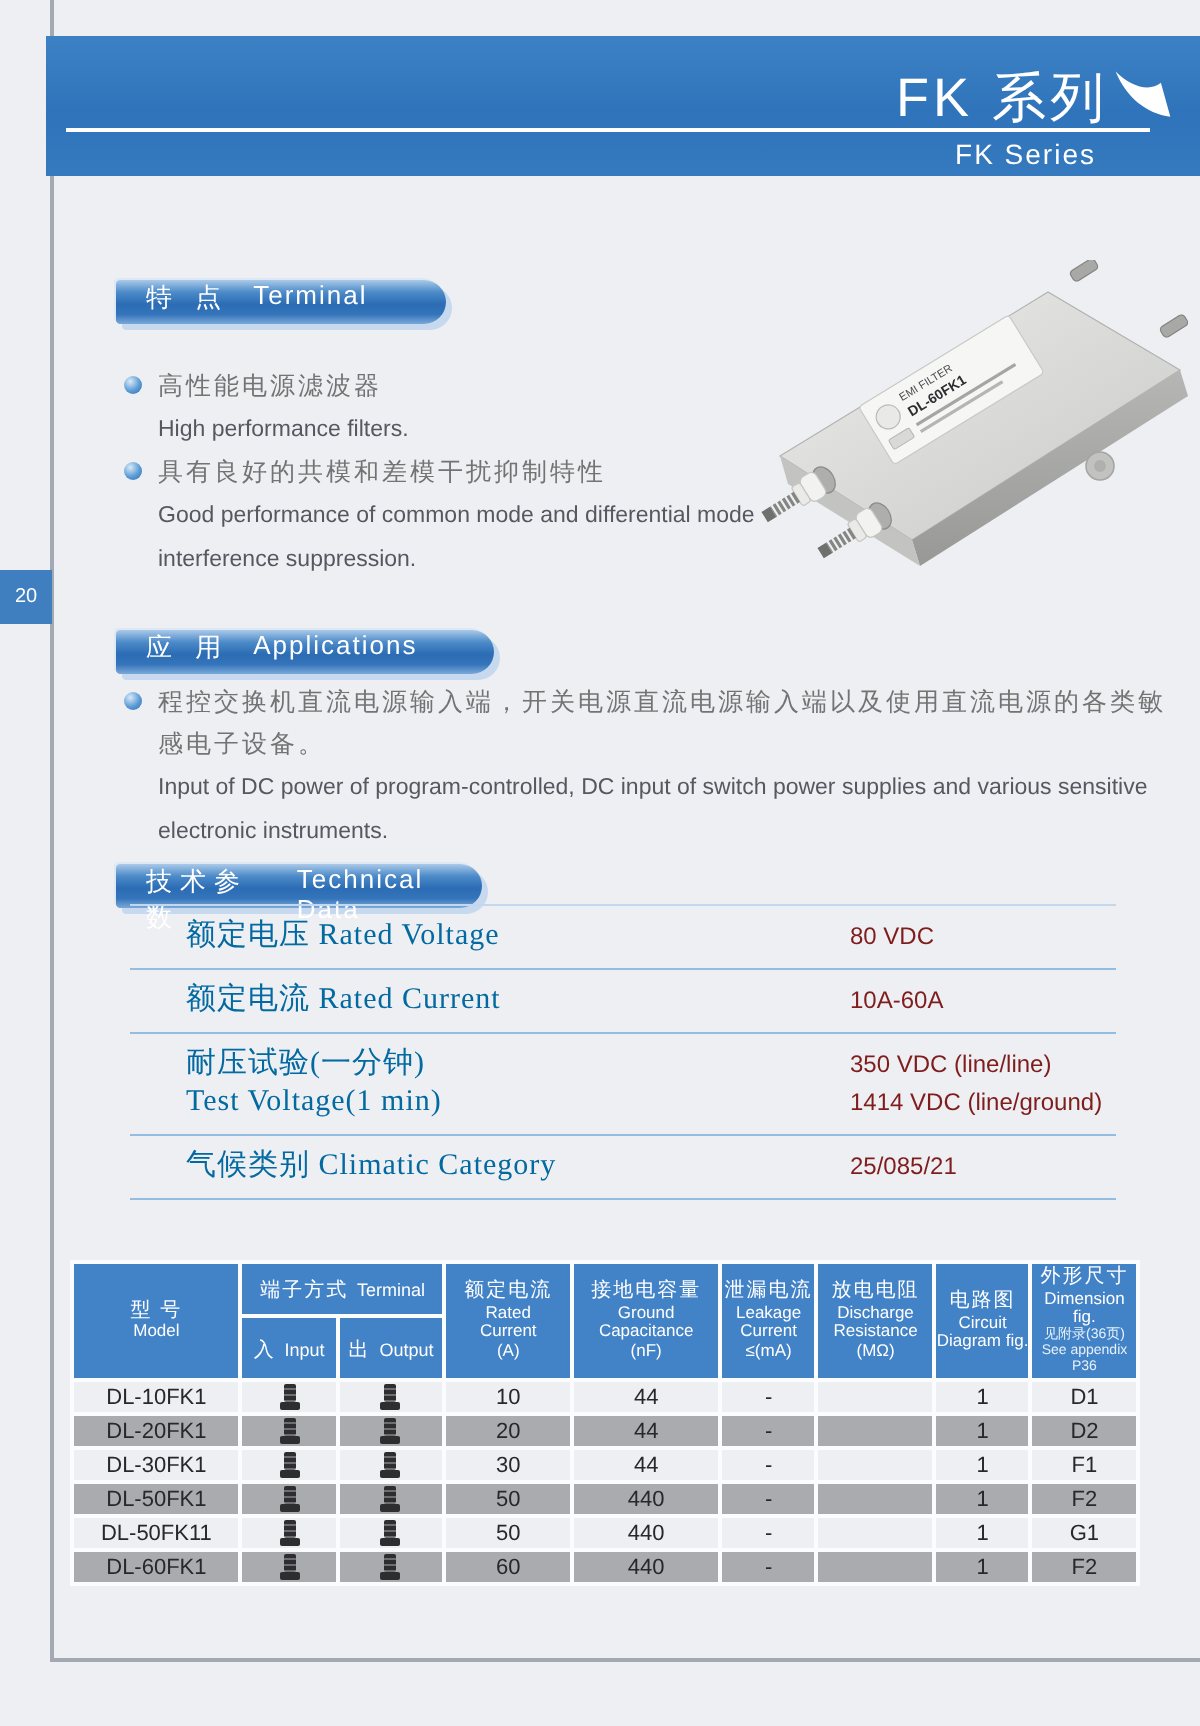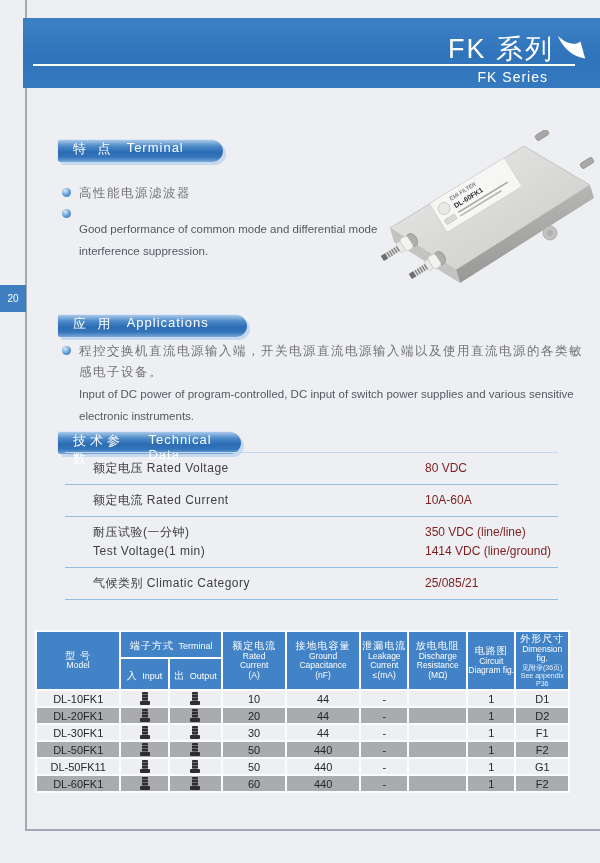--- a/index.html
+++ b/index.html
@@ -45,21 +45,21 @@
     width:9px;height:9px;border-radius:50%;flex:none;margin-top:5px;
     background:radial-gradient(circle at 35% 30%,#d9eaf8,#5b9bd5 55%,#2d6db3);
   }
   .cn-text{font-size:12.5px;color:#737373;letter-spacing:1.5px;line-height:21px;}
   .en-text{font-size:11.5px;color:#55595f;line-height:22px;margin-left:17px;}
   
   .product-fig{position:absolute;left:352px;top:130px;width:248px;height:172px;}
   
   .tech-table{position:absolute;left:65px;top:452px;width:493px;border-top:1px solid #c3d8ec;}
   .tech-row{display:flex;border-bottom:1px solid #94bce0;padding:6px 0 6px 28px;}
-  .tech-label{width:332px;font-size:12px;line-height:19px;color:#404040;letter-spacing:.5px;}
+  .tech-label{width:332px;font-size:15px;line-height:19px;color:#0369a1;letter-spacing:.5px;font-family:Liberation Serif, serif;}
   .tech-value{flex:1;font-size:12px;line-height:19px;color:#7f1d1d;}
   .tech-label span,.tech-value span{display:block;}
   
   .spec-table{
     position:absolute;left:35px;top:630px;width:535px;
     border-collapse:separate;border-spacing:2px;table-layout:fixed;background:#fbfcfd;
   }
   .spec-table th{
     background:#4282c6;color:#fff;font-weight:normal;text-align:center;
     vertical-align:middle;padding:1px 0;line-height:1.15;
@@ -110,24 +110,26 @@
 <div class="section-bar" id="bar-features">
   <span class="cn">特 点</span>
   <span class="en">Terminal</span>
 </div>
 <div class="features-list">
   <div>
     <div class="bullet-row">
       <span class="bullet"></span>
       <span class="cn-text">高性能电源滤波器</span>
     </div>
+    <div class="en-text">High performance filters.</div>
   </div>
   <div>
     <div class="bullet-row">
       <span class="bullet"></span>
+      <span class="cn-text">具有良好的共模和差模干扰抑制特性</span>
     </div>
     <div class="en-text">Good performance of common mode and differential mode interference suppression.</div>
   </div>
 </div>
 
 <div class="product-fig">
   <svg viewBox="0 0 248 172" width="248" height="172">
     <defs>
       <linearGradient id="topf" x1="0" y1="0" x2="1" y2="1">
         <stop offset="0" stop-color="#ececea"></stop>

